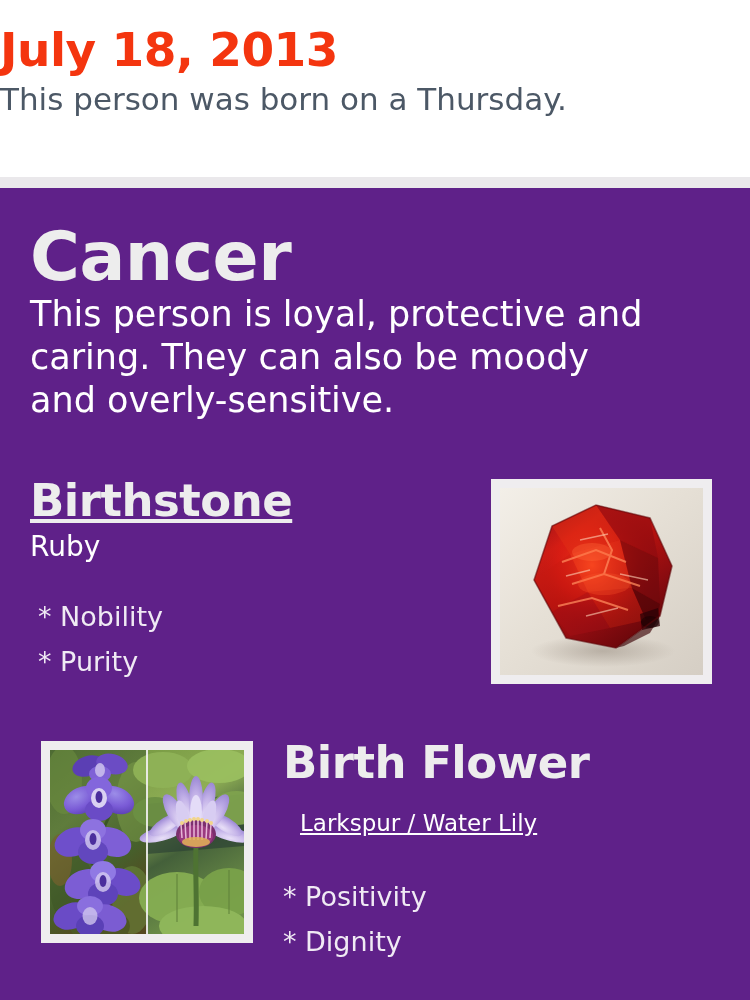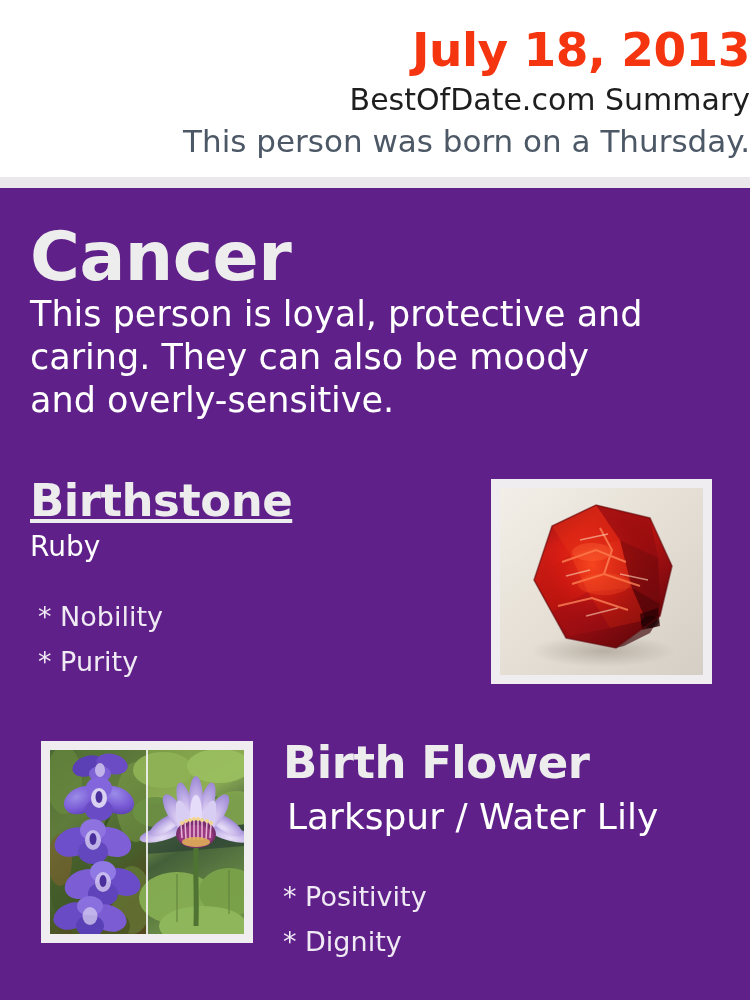--- a/index.html
+++ b/index.html
@@ -8,21 +8,21 @@
     background:#ffffff;
     font-family:"DejaVu Sans", sans-serif;
     overflow:hidden;
     position:relative;
   }
 
   
   .header {
     position:absolute; left:0; top:0; width:750px; height:177px;
     background:#ffffff;
-    text-align:right;
+    text-align:left;
   }
   .date-title {
     margin:0; padding-top:26px;
     font-size:47px; font-weight:700;
     color:#F4350F;
     letter-spacing:-0.5px;
     line-height:1.0;
     font-family:"DejaVu Sans", sans-serif;
   }
   .site-sub {
@@ -97,24 +97,25 @@
   .flower-head {
     position:absolute; left:283px; top:552px;
     margin:0;
     font-size:45px; font-weight:700;
     color:#EDEDED;
     line-height:1.0;
     letter-spacing:-0.5px;
   }
   .flower-name {
     position:absolute; left:283px; top:607px;
-    margin:4px;
-    font-size:36px; font-weight:400;
+    margin:17px;
+    font-size:23px; font-weight:400;
     color:#FFFFFF;
     line-height:1.0;
+    text-decoration:underline;
   }
   .flower-traits {
     position:absolute; left:283px; top:686px;
     margin:0; padding:0; list-style:none;
   }
   .flower-traits li {
     font-size:27px; font-weight:400;
     color:#F0EAF4;
     line-height:45px;
     white-space:nowrap;
@@ -135,21 +136,20 @@
   .flower-frame {
     left:41px; top:553px; width:212px; height:202px;
     padding:9px;
   }
 </style>
 </head>
 <body>
 
 <div class="header">
   <h1 class="date-title">July 18, 2013</h1>
-  <div class="site-sub">BestOfDate.com Summary</div>
   <div class="born-line">This person was born on a Thursday.</div>
 </div>
 
 <div class="divider"></div>
 
 <div class="panel">
 
   <h2 class="zodiac-name">Cancer</h2>
   <p class="zodiac-desc">This person is loyal, protective and caring. They can also be moody and overly-sensitive.</p>
 

